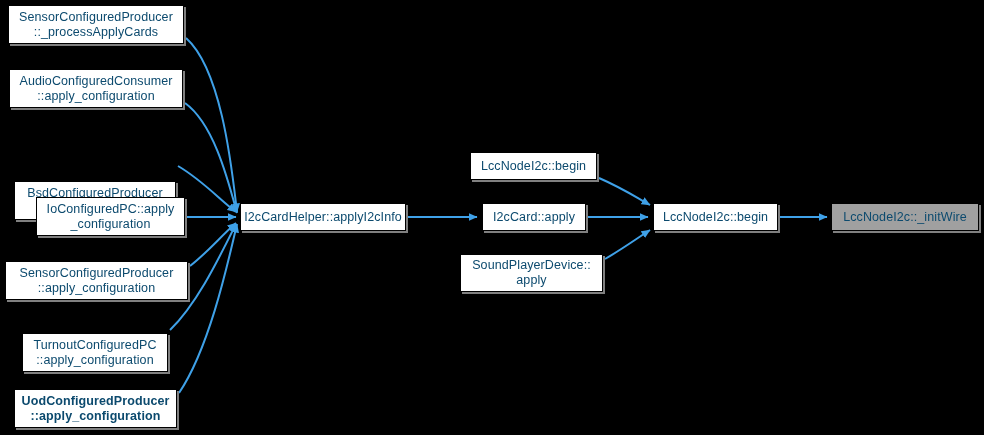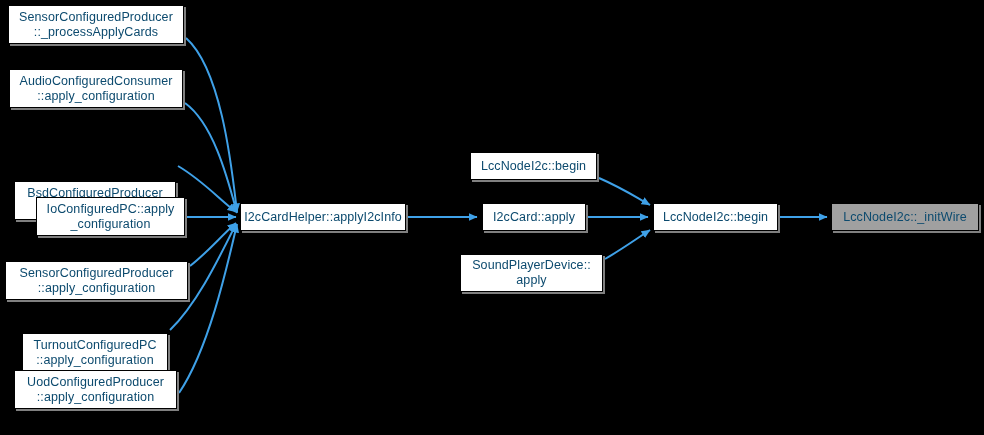--- a/index.html
+++ b/index.html
@@ -76,21 +76,21 @@
       <div class="node" style="left: 9px; top: 69px; width: 174px; height: 39px; text-align: center;">AudioConfiguredConsumer
 ::apply_configuration</div>
       <div class="node" style="left: 14px; top: 133px; width: 162px; height: 39px; margin-top: 48px;">BsdConfiguredProducer
 ::apply_configuration</div>
       <div class="node" style="left: 36px; top: 197px; width: 149px; height: 39px;">IoConfiguredPC::apply
 _configuration</div>
       <div class="node" style="left: 5px; top: 261px; width: 183px; height: 39px;">SensorConfiguredProducer
 ::apply_configuration</div>
       <div class="node" style="left: 22px; top: 325px; width: 146px; height: 39px; margin-top: 8px;">TurnoutConfiguredPC
 ::apply_configuration</div>
-      <div class="node" style="left: 14px; top: 370px; width: 163px; height: 39px;">UodConfiguredProducer
+      <div class="node" style="left: 14px; top: 389px; width: 163px; height: 39px; font-weight: bold;">UodConfiguredProducer
 ::apply_configuration</div>
       <div class="node" style="left: 240px; top: 203px; width: 166px; height: 28px;">I2cCardHelper::applyI2cInfo</div>
       <div class="node" style="left: 470px; top: 152px; width: 127px; height: 28px;">LccNodeI2c::begin</div>
       <div class="node" style="left: 482px; top: 203px; width: 104px; height: 28px;">I2cCard::apply</div>
       <div class="node" style="left: 460px; top: 254px; width: 143px; height: 38px;">SoundPlayerDevice::
 apply</div>
       <div class="node" style="left: 653px; top: 203px; width: 125px; height: 28px;">LccNodeI2c::begin</div>
       <div class="node highlight" style="left: 831px; top: 203px; width: 148px; height: 28px;">LccNodeI2c::_initWire</div>
     </div>
 

